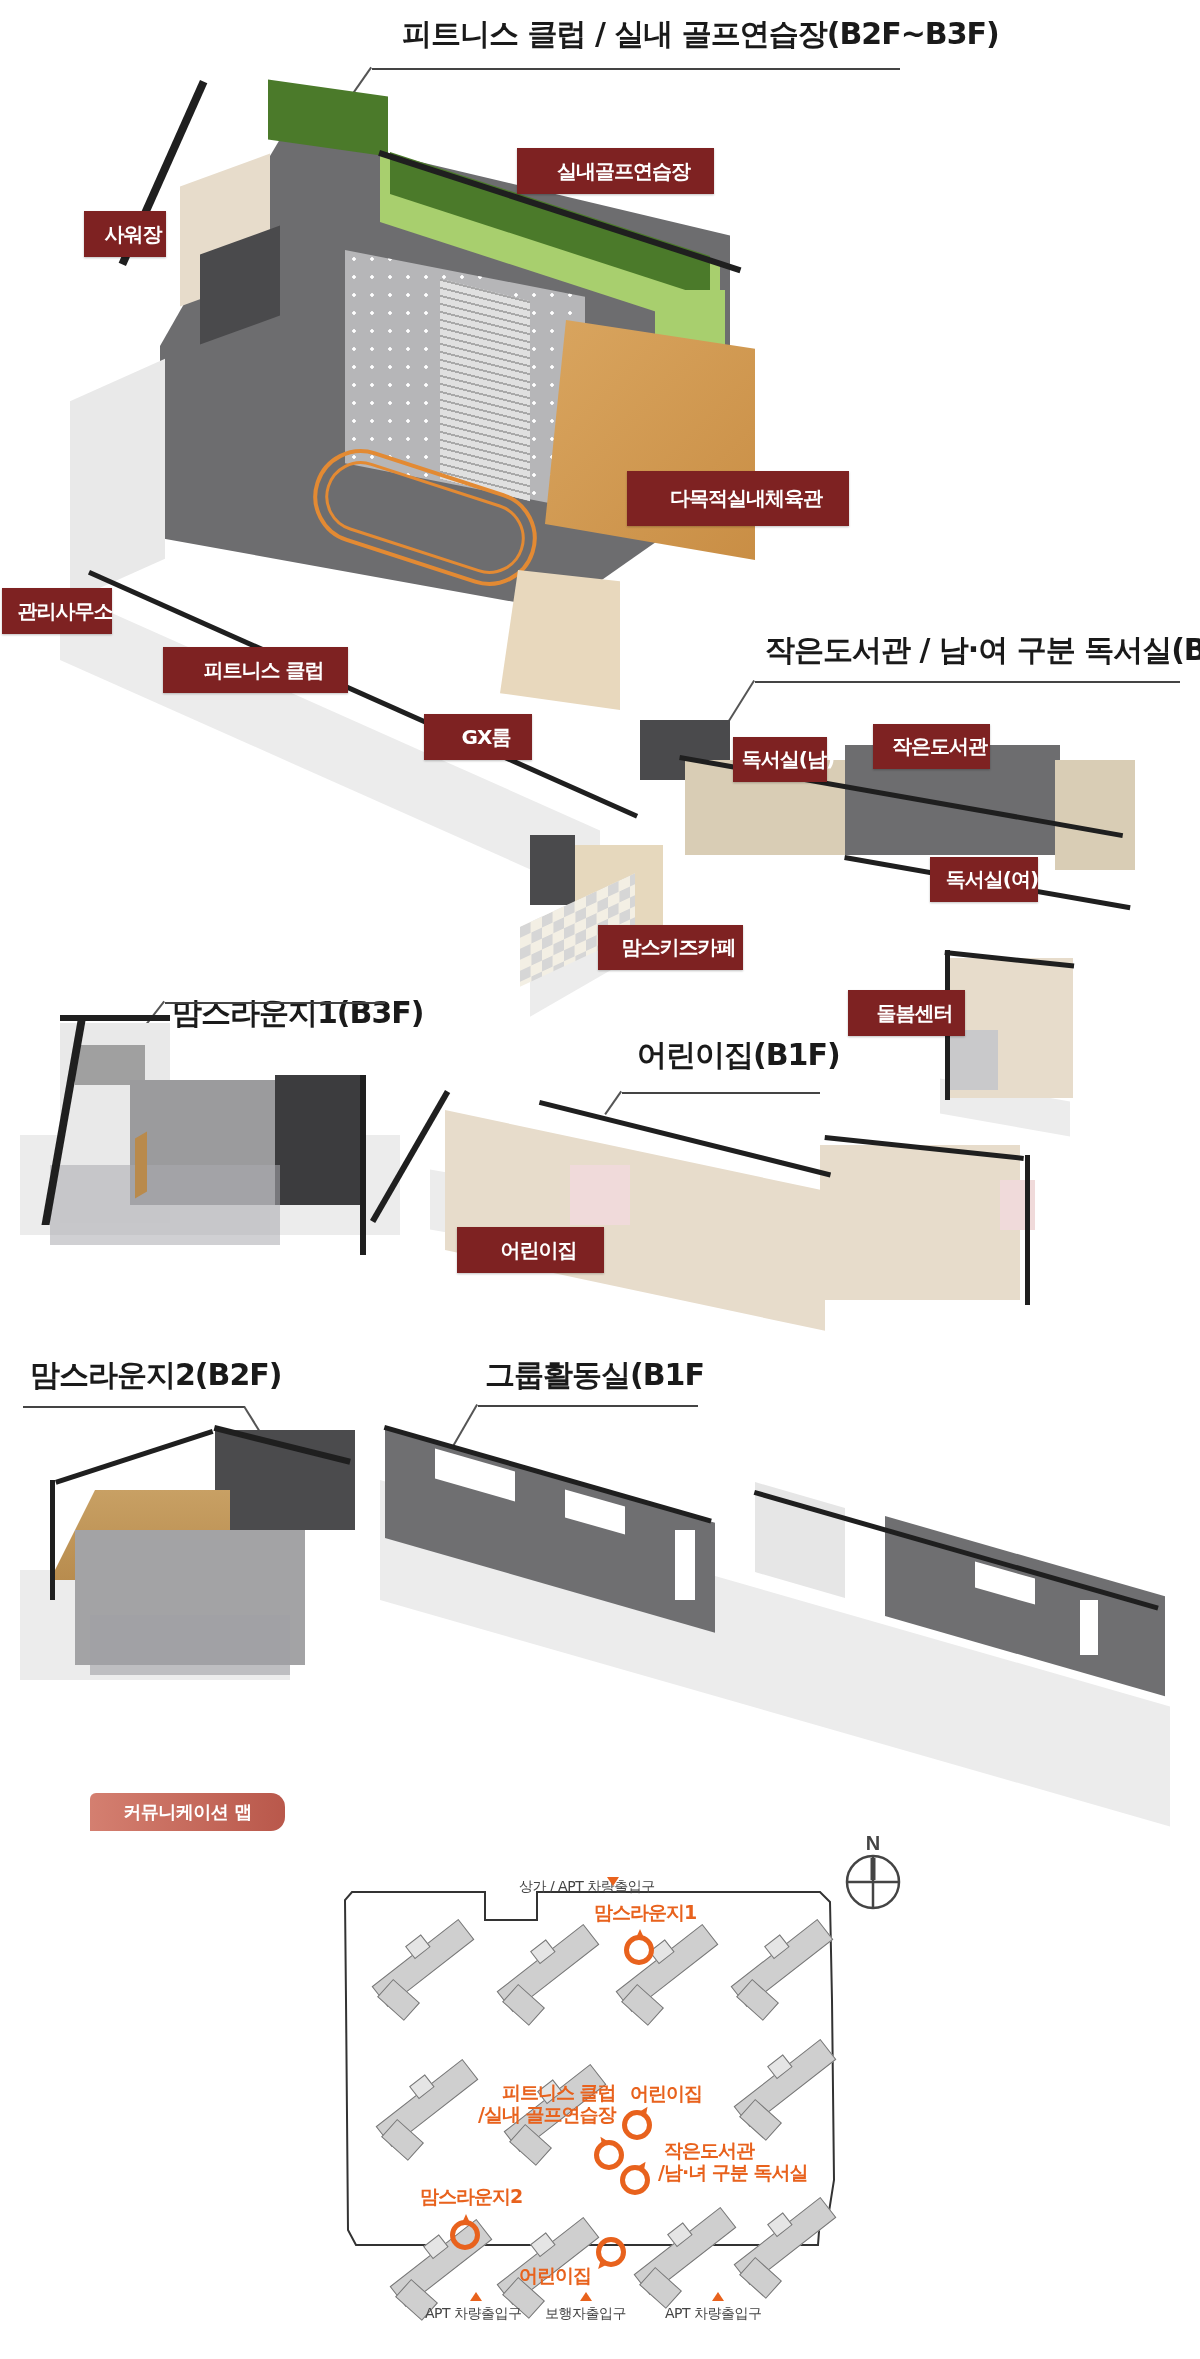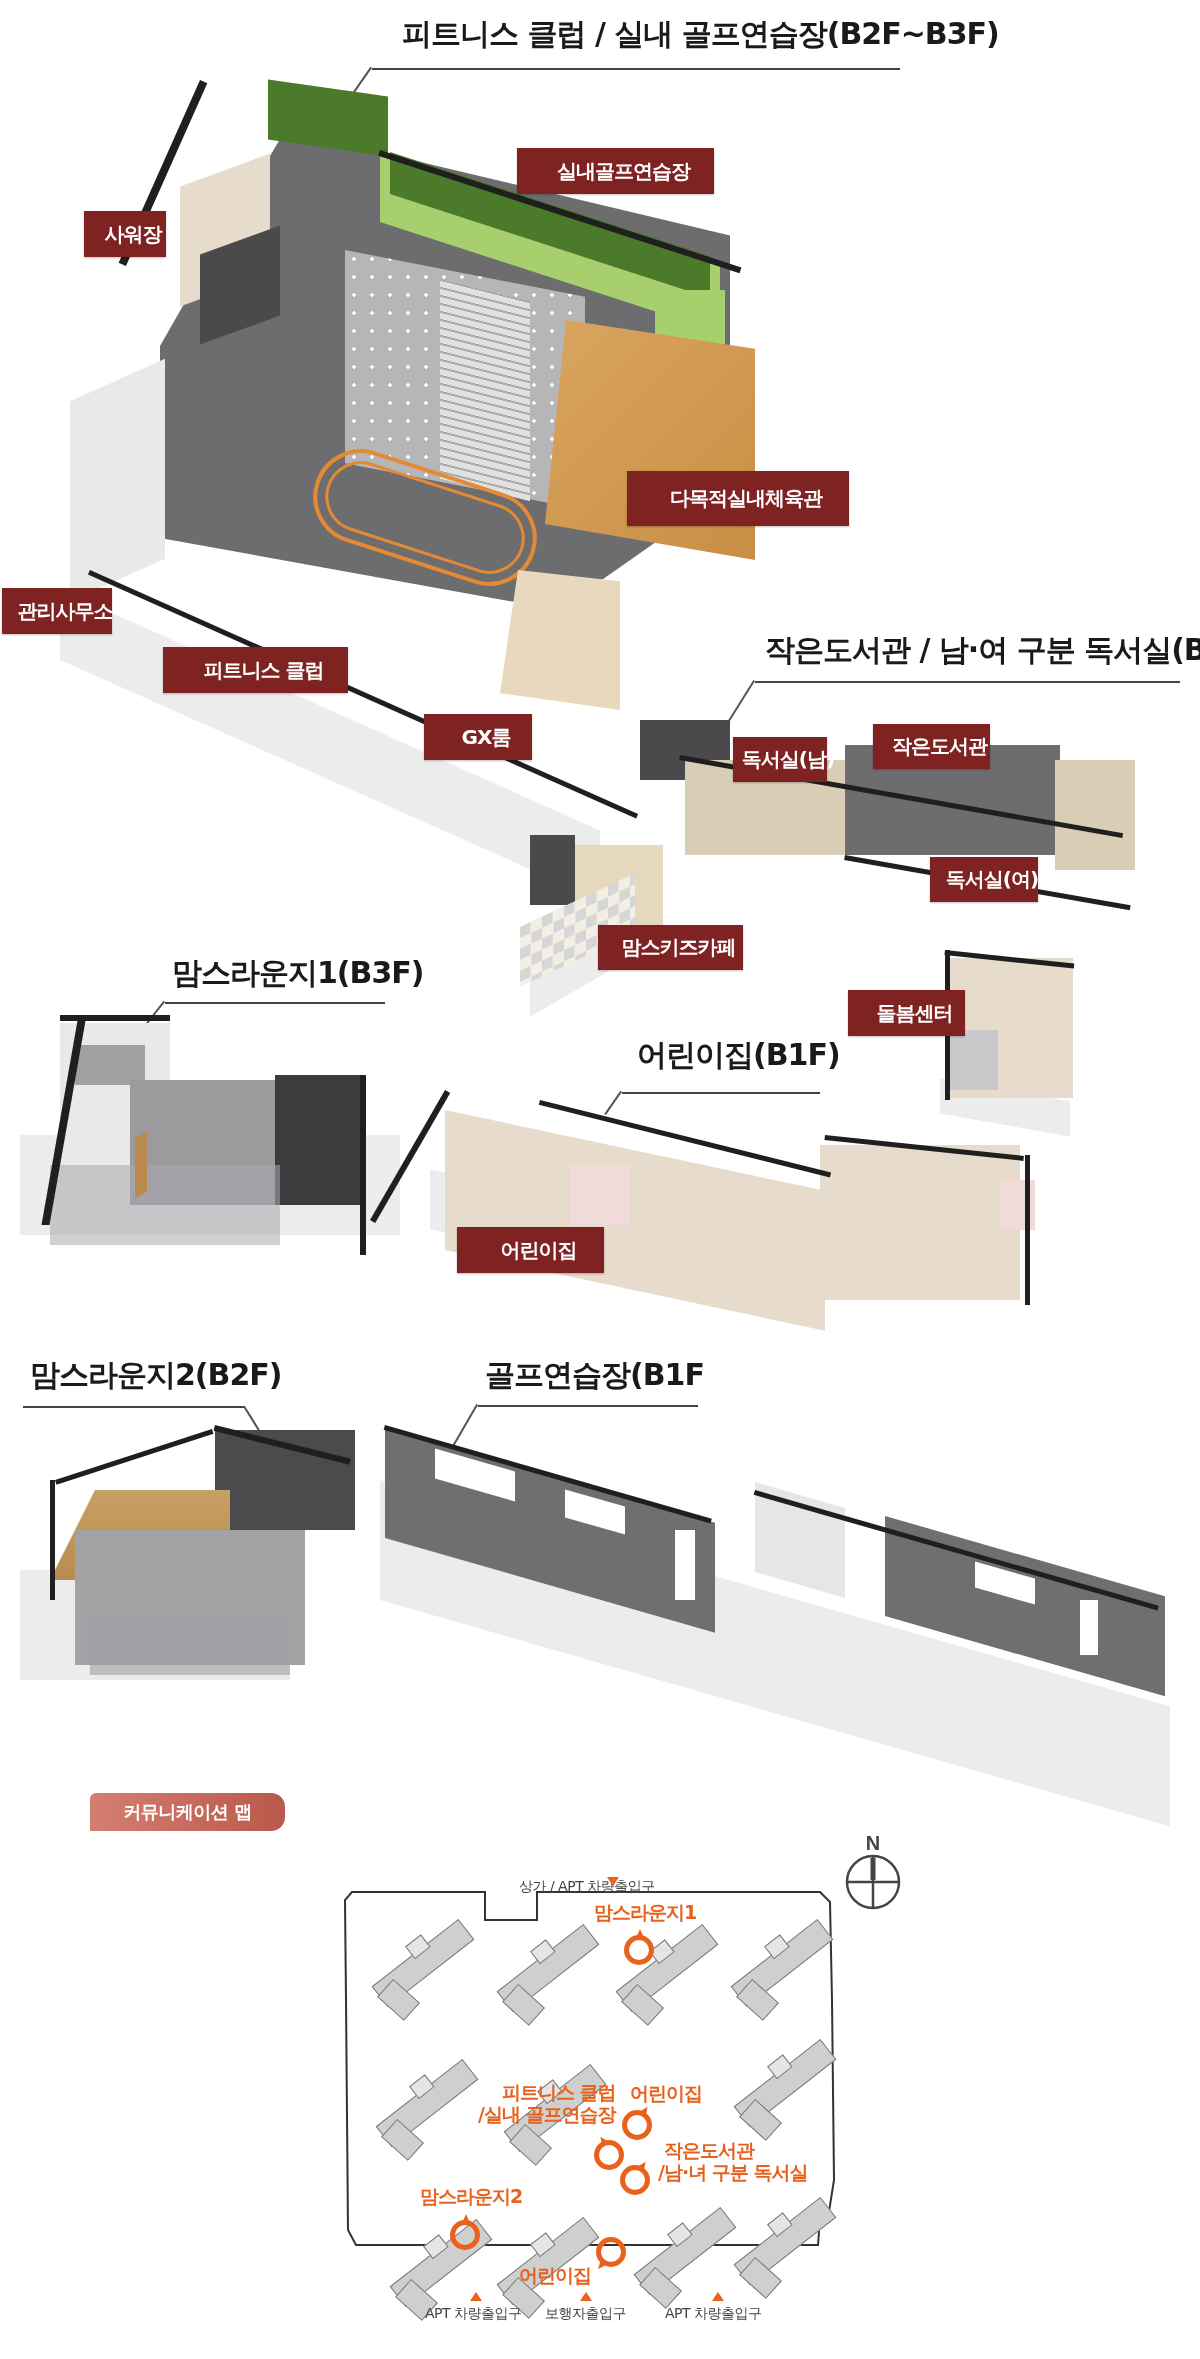--- a/index.html
+++ b/index.html
@@ -117,21 +117,21 @@
 
 <div class="plan" style="left:940px;top:950px;width:140px;height:180px;">
   <div class="abs side" style="left:0;top:140px;width:130px;height:35px;transform:skewY(10deg);"></div>
   <div class="abs floor-beige" style="left:8px;top:8px;width:125px;height:140px;"></div>
   <div class="abs floor-light" style="left:8px;top:80px;width:50px;height:60px;"></div>
   <div class="wall" style="left:5px;top:0;width:130px;height:5px;transform:rotate(6deg);transform-origin:0 0;"></div>
   <div class="wall" style="left:5px;top:0;width:5px;height:150px;"></div>
 </div>
 <div class="tag" style="left:848px;top:990px;width:117px;height:46px;">돌봄센터</div>
 
-<div class="section-title" style="left:172px;top:953px;">맘스라운지1(B3F)</div>
+<div class="section-title" style="left:172px;top:993px;">맘스라운지1(B3F)</div>
 <div class="leader" style="left:165px;top:1002px;width:220px;"></div>
 <div class="leader-diag" style="left:165px;top:1002px;width:48px;transform:rotate(128deg);"></div>
 
 <div class="plan" style="left:20px;top:1015px;width:380px;height:240px;">
   <div class="abs side" style="left:0;top:120px;width:380px;height:100px;"></div>
   <div class="abs" style="left:40px;top:8px;width:110px;height:200px;background:#e9e9e9;"></div>
   <div class="abs floor-light" style="left:55px;top:30px;width:70px;height:40px;background:#a0a0a0;"></div>
   <div class="abs floor-gray" style="left:110px;top:65px;width:170px;height:125px;background:#9b9b9d;"></div>
   <div class="abs floor-dark" style="left:255px;top:60px;width:90px;height:130px;background:#3c3c3e;"></div>
   <div class="abs" style="left:30px;top:150px;width:230px;height:80px;background:rgba(170,170,175,.55);"></div>
@@ -166,21 +166,21 @@
   <div class="abs side" style="left:0;top:150px;width:270px;height:110px;"></div>
   <div class="abs floor-dark" style="left:195px;top:10px;width:140px;height:100px;background:#4b4b4d;"></div>
   <div class="abs" style="left:30px;top:70px;width:180px;height:90px;background:linear-gradient(180deg,#c8a064,#b88c4e);clip-path:polygon(25% 0,100% 0,100% 100%,0 100%);"></div>
   <div class="abs floor-light" style="left:55px;top:110px;width:230px;height:135px;background:#a3a3a5;"></div>
   <div class="abs" style="left:70px;top:195px;width:200px;height:60px;background:rgba(160,160,165,.6);"></div>
   <div class="wall" style="left:30px;top:60px;width:5px;height:120px;"></div>
   <div class="wall" style="left:35px;top:60px;width:165px;height:5px;transform:rotate(-18deg);transform-origin:0 0;"></div>
   <div class="wall" style="left:195px;top:5px;width:140px;height:6px;transform:rotate(14deg);transform-origin:0 0;"></div>
 </div>
 
-<div class="section-title" style="left:485px;top:1355px;">골프연습장(B1F</div>
+<div class="section-title" style="left:485px;top:1355px;">그룹활동실(B1F</div>
 <div class="leader" style="left:478px;top:1405px;width:220px;"></div>
 <div class="leader-diag" style="left:478px;top:1405px;width:70px;transform:rotate(120deg);"></div>
 
 <div class="plan" style="left:375px;top:1420px;width:800px;height:280px;">
   <div class="abs side" style="left:5px;top:60px;width:790px;height:120px;transform:skewY(16deg);transform-origin:0 0;"></div>
   <div class="abs floor-gray" style="left:10px;top:8px;width:330px;height:110px;transform:skewY(16deg);transform-origin:0 0;background:#6f6f71;"></div>
   <div class="abs floor-gray" style="left:510px;top:96px;width:280px;height:100px;transform:skewY(16deg);transform-origin:0 0;background:#6f6f71;"></div>
   <div class="abs" style="left:60px;top:40px;width:80px;height:30px;background:#fff;transform:skewY(16deg);"></div>
   <div class="abs" style="left:190px;top:78px;width:60px;height:28px;background:#fff;transform:skewY(16deg);"></div>
   <div class="abs" style="left:300px;top:110px;width:20px;height:70px;background:#fff;"></div>

